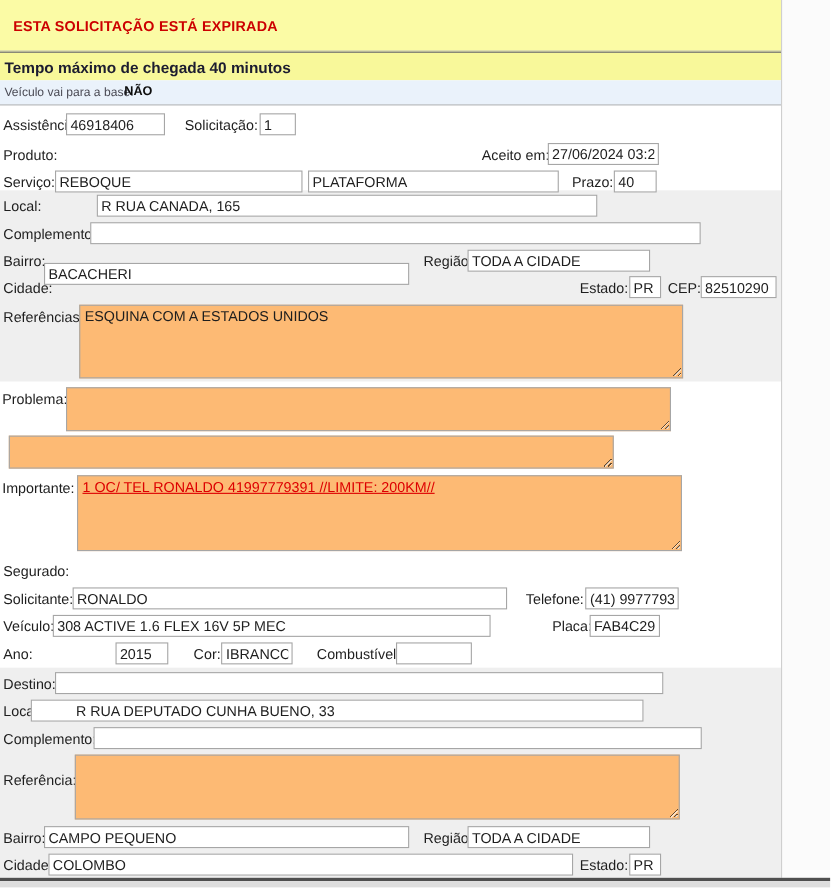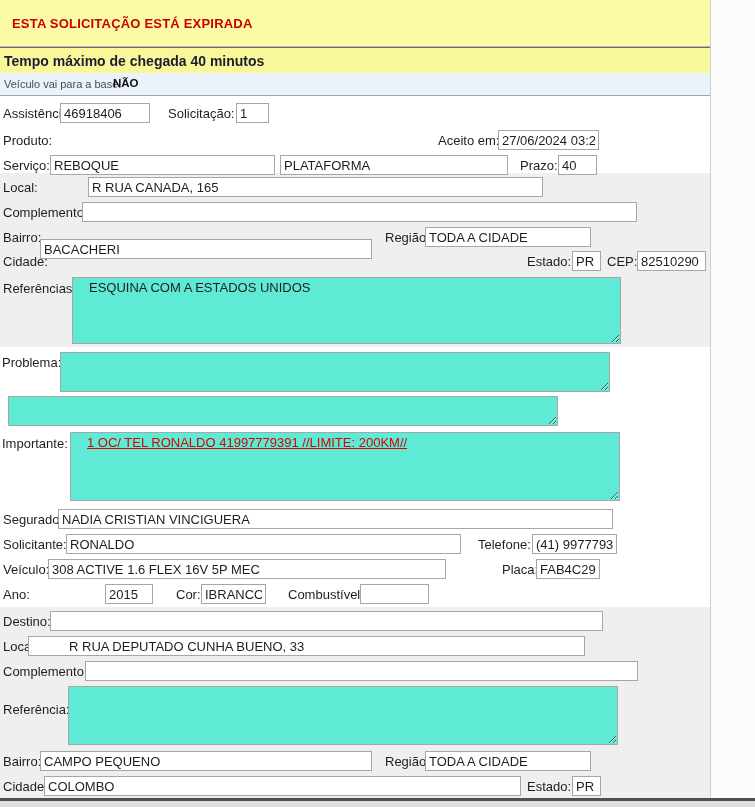--- a/index.html
+++ b/index.html
@@ -22,22 +22,22 @@
   #sec-d { top:607px; height:191px; background:#efefef; }
   #right-strip  { position:absolute; left:710px; top:0; width:45px; height:798px; background:#fbfbfb; border-left:1px solid #cfcfcf; box-sizing:border-box; }
   #bottom-line  { position:absolute; left:0; top:798px; width:755px; height:3px; background:#4f4f4f; }
   #bottom-rest  { position:absolute; left:0; top:801px; width:755px; height:6px; background:#dedede; }
 
   
   .lbl { position:absolute; font-size:13px; color:#1e1e1e; line-height:20px; white-space:nowrap; z-index:2; }
   .inp { position:absolute; box-sizing:border-box; height:20px; border:1px solid #a6a6a6; background:#ffffff;
          font-family:"Liberation Sans", sans-serif; font-size:13px; color:#1e1e1e; padding:1px 3px;
          border-radius:0; z-index:2; }
-  .ta  { position:absolute; box-sizing:border-box; border:1px solid #a6a6a6; background:#5eead4;
-         font-family:"Liberation Sans", sans-serif; font-size:13px; color:#1e1e1e; padding:2px 16px;
+  .ta  { position:absolute; box-sizing:border-box; border:1px solid #a6a6a6; background:#fdba74;
+         font-family:"Liberation Sans", sans-serif; font-size:13px; color:#1e1e1e; padding:2px 4px;
          border-radius:0; resize:both; overflow:auto; z-index:2; }
   .red { color:#dd0000; }
 </style>
 </head>
 <body>
 
 <div id="app">
 
   <div id="banner" class="band">
     <div id="banner-text">ESTA SOLICITAÇÃO ESTÁ EXPIRADA</div>
@@ -95,21 +95,20 @@
 
   <span class="lbl" style="left:2px;top:353px">Problema:</span>
   <textarea class="ta" style="left: 60px; top: 352px; width: 550px; height: 40px;"></textarea>
 
   <textarea class="ta" style="left: 8px; top: 396px; width: 550px; height: 30px;"></textarea>
 
   <span class="lbl" style="left:2px;top:434px">Importante:</span>
   <textarea class="ta red" style="left: 70px; top: 432px; width: 550px; height: 69px; text-decoration: underline;">1 OC/ TEL RONALDO 41997779391 //LIMITE: 200KM//</textarea>
 
   <span class="lbl" style="left:3px;top:510px">Segurado:</span>
-  <input class="inp" style="left: 58px; top: 509px; width: 555px;" value="NADIA CRISTIAN VINCIGUERA">
 
   <span class="lbl" style="left:3px;top:535px">Solicitante:</span>
   <input class="inp" style="left: 66px; top: 534px; width: 395px;" value="RONALDO">
   <span class="lbl" style="left:478px;top:535px">Telefone:</span>
   <input class="inp" style="left: 532px; top: 534px; width: 85px;" value="(41) 997779391">
 
   <span class="lbl" style="left:3px;top:560px">Veículo:</span>
   <input class="inp" style="left: 48px; top: 559px; width: 398px;" value="308 ACTIVE 1.6 FLEX 16V 5P MEC">
   <span class="lbl" style="left:502px;top:560px">Placa:</span>
   <input class="inp" style="left: 536px; top: 559px; width: 64px;" value="FAB4C29">

